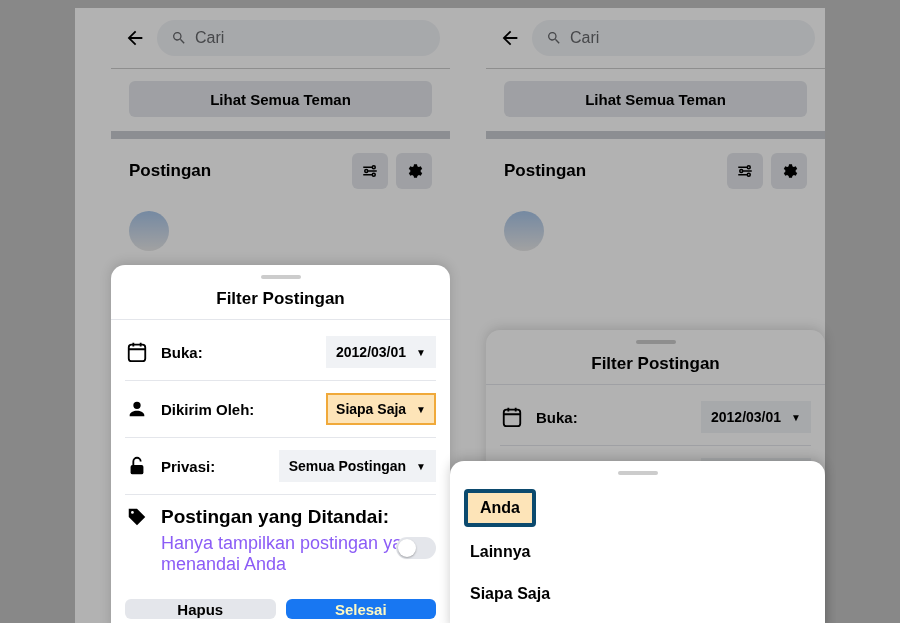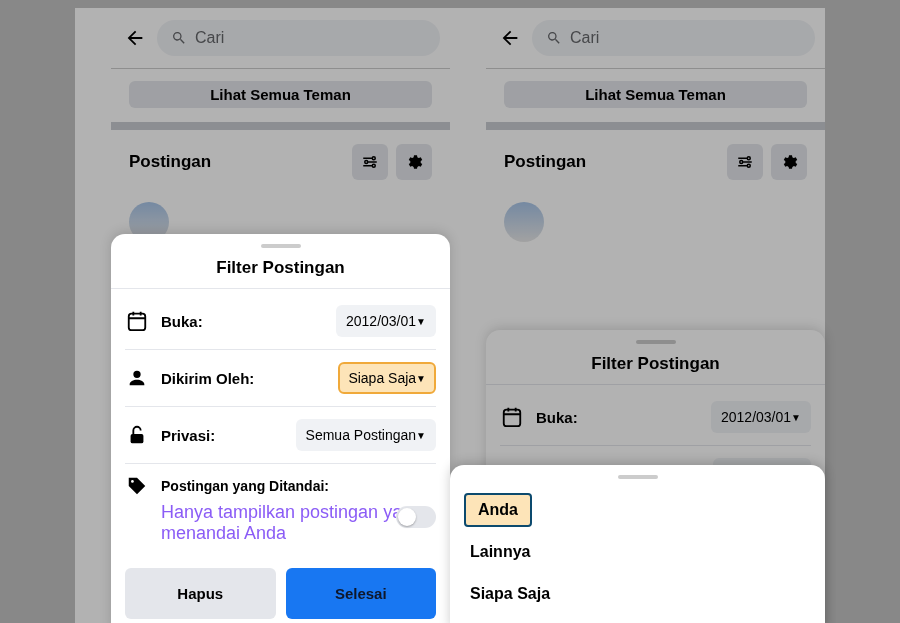--- a/index.html
+++ b/index.html
@@ -5,49 +5,49 @@
     * { box-sizing: border-box; margin: 0; padding: 0; font-family: -apple-system, BlinkMacSystemFont, "Segoe UI", Helvetica, Arial, sans-serif; }
     body { width: 900px; height: 623px; background: #888; overflow: hidden; position: relative; }
     .panel { position: absolute; top: 8px; width: 375px; height: 623px; background: #fff; padding-left: 36px; }
     .panel-left { left: 75px; }
     .panel-right { left: 450px; }
     .dim { position: absolute; inset: 0; background: rgba(0,0,0,0.3); pointer-events: none; }
     .topbar { display: flex; align-items: center; padding: 12px 10px; gap: 8px; }
     .back-arrow { width: 28px; height: 28px; display: flex; align-items: center; justify-content: center; }
     .searchbox { flex: 1; background: #f0f2f5; border-radius: 20px; height: 36px; display: flex; align-items: center; padding: 0 14px; color: #65676b; gap: 8px; }
     .divider { height: 1px; background: #ccc; margin: 0 0 12px 0; }
-    .wide-btn { margin: 0 18px 14px 18px; background: #e4e6eb; border-radius: 6px; height: 27px; display: flex; align-items: center; justify-content: center; font-weight: 600; font-size: 15px; }
+    .wide-btn { margin: 0 18px 14px 18px; background: #e4e6eb; border-radius: 6px; height: 36px; display: flex; align-items: center; justify-content: center; font-weight: 600; font-size: 15px; }
     .thick-sep { height: 8px; background: #c9ccd1; }
     .section-head { display: flex; align-items: center; padding: 14px 18px; justify-content: space-between; }
     .section-title { font-weight: 700; font-size: 17px; flex: 1; }
     .icon-btn { width: 36px; height: 36px; background: #e4e6eb; border-radius: 6px; display: flex; align-items: center; justify-content: center; margin-left: 8px; }
     .avatar-stub { width: 40px; height: 40px; border-radius: 50%; background: linear-gradient(180deg,#a8c5e8 0%,#e8e8e8 100%); margin: 8px 18px; }
     .sheet { position: absolute; left: 0; right: 0; bottom: 0; background: #fff; border-top-left-radius: 14px; border-top-right-radius: 14px; box-shadow: 0 -2px 12px rgba(0,0,0,0.15); padding: 8px 14px 12px 14px; z-index: 5; margin-left: 36px; }
     .drag-handle { width: 40px; height: 4px; background: #ccc; border-radius: 3px; margin: 2px auto 10px auto; }
     .sheet-title { text-align: center; font-weight: 700; font-size: 17px; margin-bottom: 10px; }
     .sheet-sep { height: 1px; background: #e4e6eb; margin: 0 -14px 4px -14px; }
     .row { display: flex; align-items: center; padding: 12px 0; gap: 12px; }
     .row + .row { border-top: 1px solid #e4e6eb; }
     .row-icon { width: 24px; height: 24px; display: flex; align-items: center; justify-content: center; flex-shrink: 0; }
     .row-label { font-weight: 600; font-size: 15px; flex: 1; }
-    .select { background: #f0f2f5; border-radius: 6px; padding: 8px 10px; display: flex; align-items: center; gap: 0; font-weight: 400; font-size: 14px; }
+    .select { background: #f0f2f5; border-radius: 0; padding: 8px 10px; display: flex; align-items: center; gap: 10px; font-weight: 700; font-size: 14px; }
     .select.highlighted { background: #fde4b8; border: 2px solid #f0a93a; padding: 6px 8px; }
     .tag-row { display: block; padding: 10px 0; border-top: 1px solid #e4e6eb; }
     .tag-head { display: flex; align-items: center; gap: 12px; }
-    .tag-label { font-weight: 600; font-size: 14px; }
+    .tag-label { font-weight: 600; font-size: 19px; }
     .tag-sub { font-size: 18px; color: #8b5cf6; margin-left: 36px; margin-top: 4px; }
     .toggle { position: absolute; right: 14px; width: 40px; height: 22px; background: #e4e6eb; border-radius: 11px; display: flex; align-items: center; padding: 2px; margin-top: -38px; }
     .toggle-knob { width: 18px; height: 18px; background: #fff; border-radius: 50%; box-shadow: 0 1px 2px rgba(0,0,0,0.3); }
     .btn-row { display: flex; gap: 10px; margin-top: 14px; }
-    .btn { flex: 1; height: 51px; border-radius: 6px; display: flex; align-items: center; justify-content: center; font-weight: 600; font-size: 15px; }
+    .btn { flex: 1; height: 20px; border-radius: 6px; display: flex; align-items: center; justify-content: center; font-weight: 600; font-size: 15px; }
     .btn-secondary { background: #e4e6eb; }
-    .btn-primary { background: #1877f2; color: #0f172a; }
+    .btn-primary { background: #1877f2; color: #fef9c3; }
     .options-sheet { position: absolute; left: 0; right: 0; bottom: 0; background: #fff; border-top-left-radius: 14px; border-top-right-radius: 14px; box-shadow: 0 -2px 12px rgba(0,0,0,0.2); padding: 8px 14px 16px 14px; z-index: 10; }
     .option { padding: 12px 6px; font-size: 16px; font-weight: 600; }
-    .option.highlighted { display: inline-block; background: #fde4b8; border: 2px solid #0c4a6e; border-radius: 4px; padding: 6px 12px; margin: 4px 0; }
+    .option.highlighted { display: inline-block; background: #fde4b8; border: 4px solid #0c4a6e; border-radius: 4px; padding: 6px 12px; margin: 4px 0; }
     .chevron-down { font-size: 10px; }
   </style>
 </head>
 <body>
 
 <div class="panel panel-left">
   <div class="topbar">
     <div class="back-arrow">
       <svg width="22" height="22" viewBox="0 0 24 24">
           <path d="M20 11H7.8l5.6-5.6L12 4l-8 8 8 8 1.4-1.4L7.8 13H20z" fill="#000"></path>

